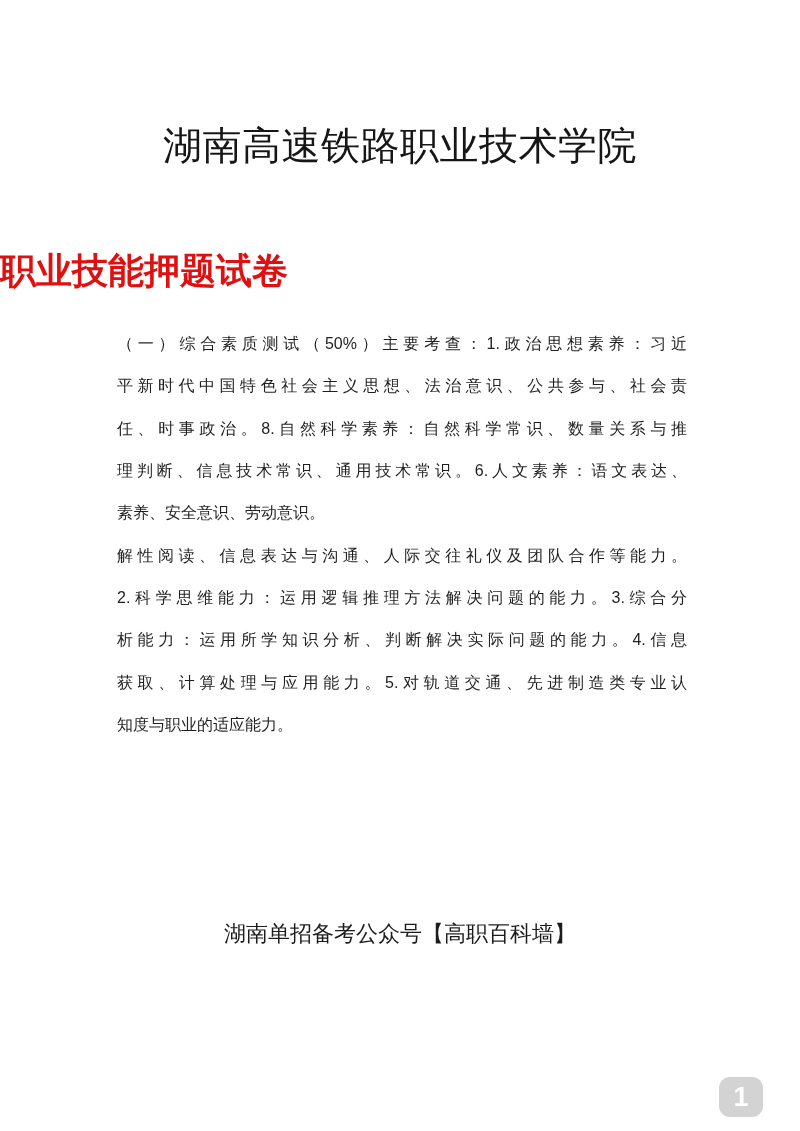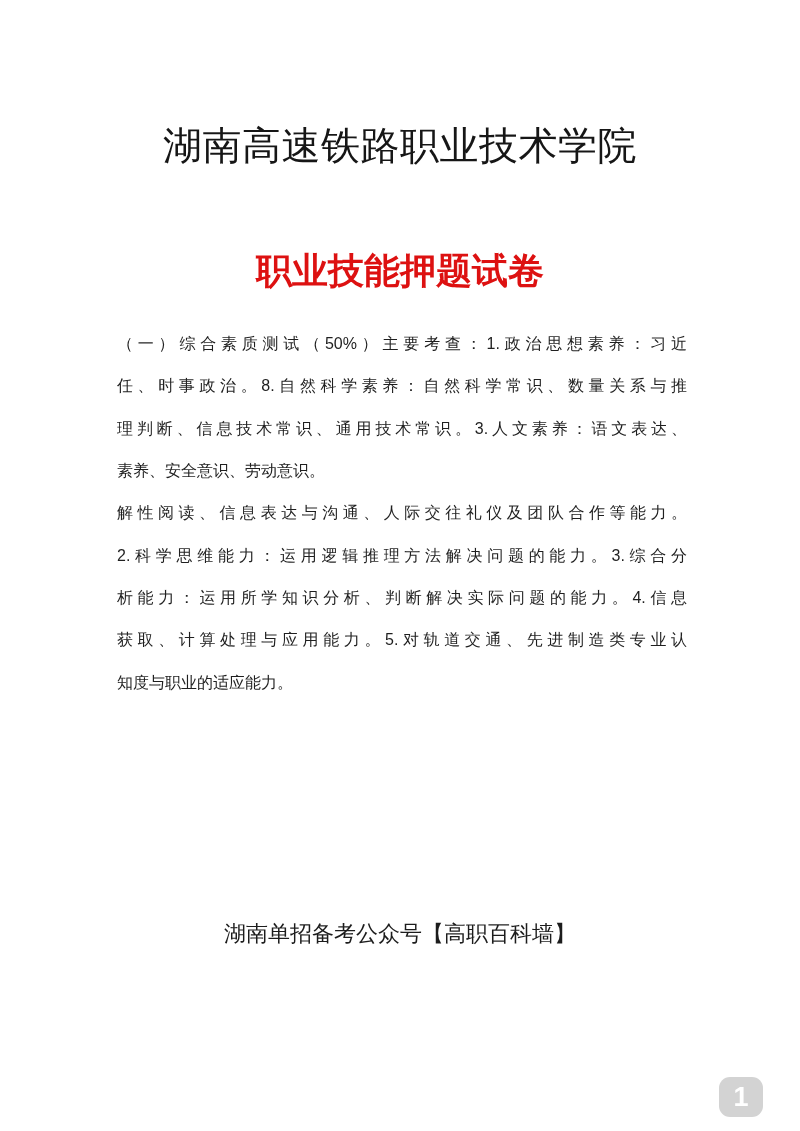--- a/index.html
+++ b/index.html
@@ -29,21 +29,21 @@
     line-height: 48px;
     color: #161616;
     letter-spacing: 0.5px;
   }
   .exam-title {
     position: absolute;
     left: 0;
     top: 229px;
     width: 800px;
     margin: 0;
-    text-align: center;
+    text-align: left;
     font-family: "Liberation Sans", sans-serif;
     font-weight: 700;
     font-size: 36px;
     line-height: 46px;
     color: var(--subtitle_red, #dd1111);
   }
   .body-text {
     position: absolute;
     left: 117px;
     top: 304px;
@@ -98,22 +98,23 @@
 <body>
 
 <div class="page">
 
   <h1 class="doc-title">湖南高速铁路职业技术学院</h1>
 
   <h2 class="exam-title">职业技能押题试卷</h2>
 
   <div class="body-text">
     <div class="line">（一）综合素质测试（50%）主要考查：1.政治思想素养：习近</div>
+    <div class="line">平新时代中国特色社会主义思想、法治意识、公共参与、社会责</div>
     <div class="line">任、时事政治。8.自然科学素养：自然科学常识、数量关系与推</div>
-    <div class="line">理判断、信息技术常识、通用技术常识。3.人文素养：语文表达、</div>
+    <div class="line">理判断、信息技术常识、通用技术常识。6.人文素养：语文表达、</div>
     <div class="line para-end">素养、安全意识、劳动意识。</div>
     <div class="line">解性阅读、信息表达与沟通、人际交往礼仪及团队合作等能力。</div>
     <div class="line">2.科学思维能力：运用逻辑推理方法解决问题的能力。3.综合分</div>
     <div class="line">析能力：运用所学知识分析、判断解决实际问题的能力。4.信息</div>
     <div class="line">获取、计算处理与应用能力。5.对轨道交通、先进制造类专业认</div>
     <div class="line para-end">知度与职业的适应能力。</div>
   </div>
 
   <div class="footer-note">湖南单招备考公众号【高职百科墙】</div>
 

